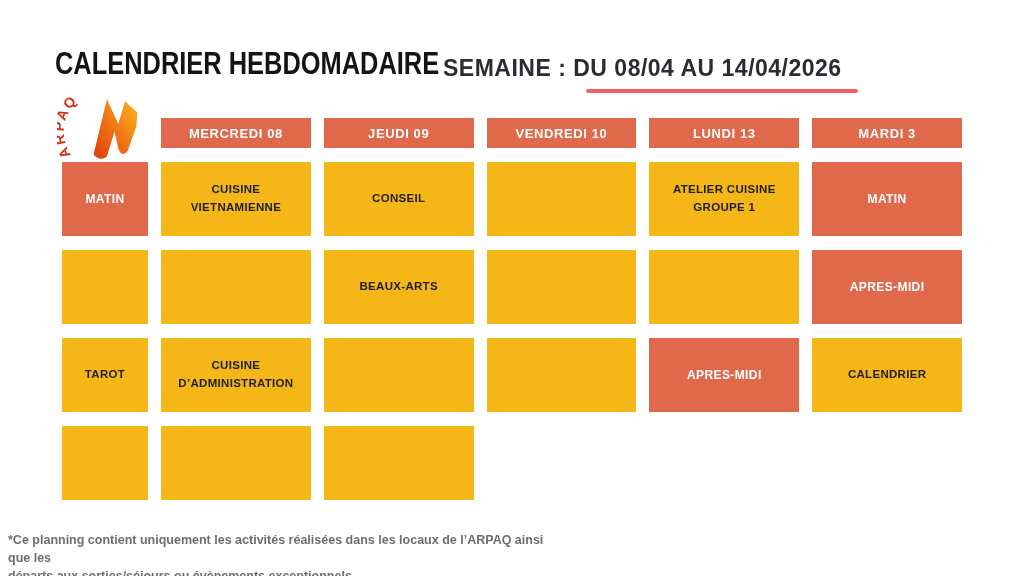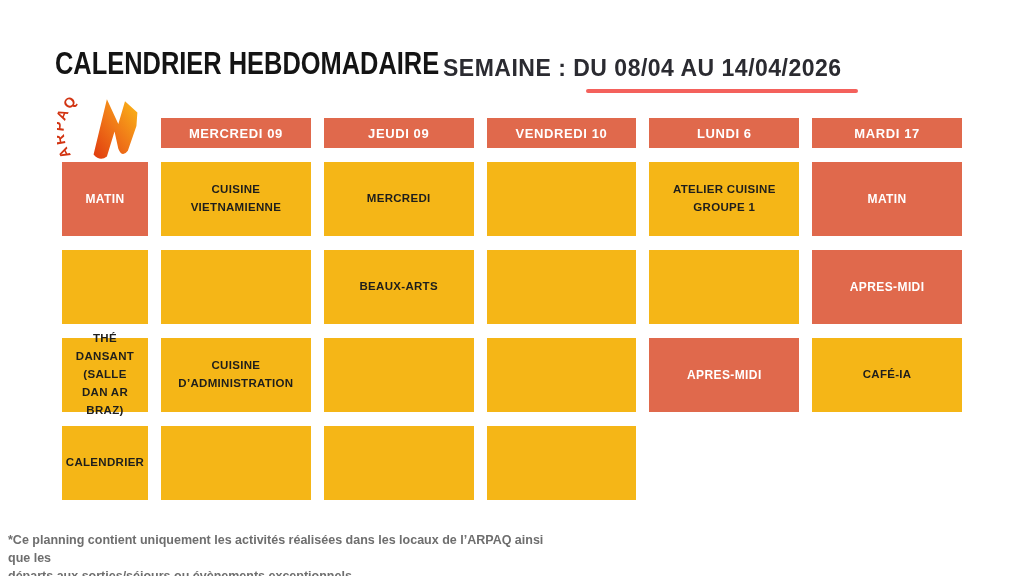--- a/index.html
+++ b/index.html
@@ -88,43 +88,42 @@
     <path id="logo-arc" d="M 16 76 A 42 42 0 0 1 52 8" fill="none"></path>
   </defs>
   <path d="M38 74 L52 16 L64 42 L71 18 L84 30 L83 44 L74 70 Q68 78 64 68 L60 50 L52 76 Q45 82 38 74 Z" fill="url(#nGrad)"></path>
   <text font-size="15" font-weight="bold" fill="#D23412" letter-spacing="2" font-family="Liberation Sans, sans-serif">
     <textPath href="#logo-arc" startOffset="2">ARPAQ</textPath>
   </text>
 </svg>
 
 <div class="calendar-grid">
     <div class="corner"></div>
-    <div class="day-header">MERCREDI 09</div>
+    <div class="day-header">MERCREDI 08</div>
     <div class="day-header">JEUDI 09</div>
     <div class="day-header">VENDREDI 10</div>
-    <div class="day-header">LUNDI 6</div>
-    <div class="day-header">MARDI 17</div>
+    <div class="day-header">LUNDI 13</div>
+    <div class="day-header">MARDI 3</div>
     <div class="row-label">MATIN</div>
     <div class="cell">CUISINE VIETNAMIENNE</div>
-    <div class="cell">MERCREDI</div>
+    <div class="cell">CONSEIL</div>
     <div class="cell"></div>
     <div class="cell">ATELIER CUISINE GROUPE 1</div>
     <div class="row-label">MATIN</div>
     <div class="cell"></div>
     <div class="cell"></div>
     <div class="cell">BEAUX-ARTS</div>
     <div class="cell"></div>
     <div class="cell"></div>
     <div class="row-label">APRES-MIDI</div>
-    <div class="cell">THÉ DANSANT (SALLE DAN AR BRAZ)</div>
+    <div class="cell">TAROT</div>
     <div class="cell">CUISINE D’ADMINISTRATION</div>
     <div class="cell"></div>
     <div class="cell"></div>
     <div class="row-label">APRES-MIDI</div>
-    <div class="cell">CAFÉ-IA</div>
     <div class="cell">CALENDRIER</div>
     <div class="cell"></div>
     <div class="cell"></div>
     <div class="cell"></div>
   </div>
 
 <div class="footnote">
   <span>*Ce planning contient uniquement les activités réalisées dans les locaux de l’ARPAQ ainsi que les</span>
   <span>départs aux sorties/séjours ou évènements exceptionnels.</span>
 </div>

